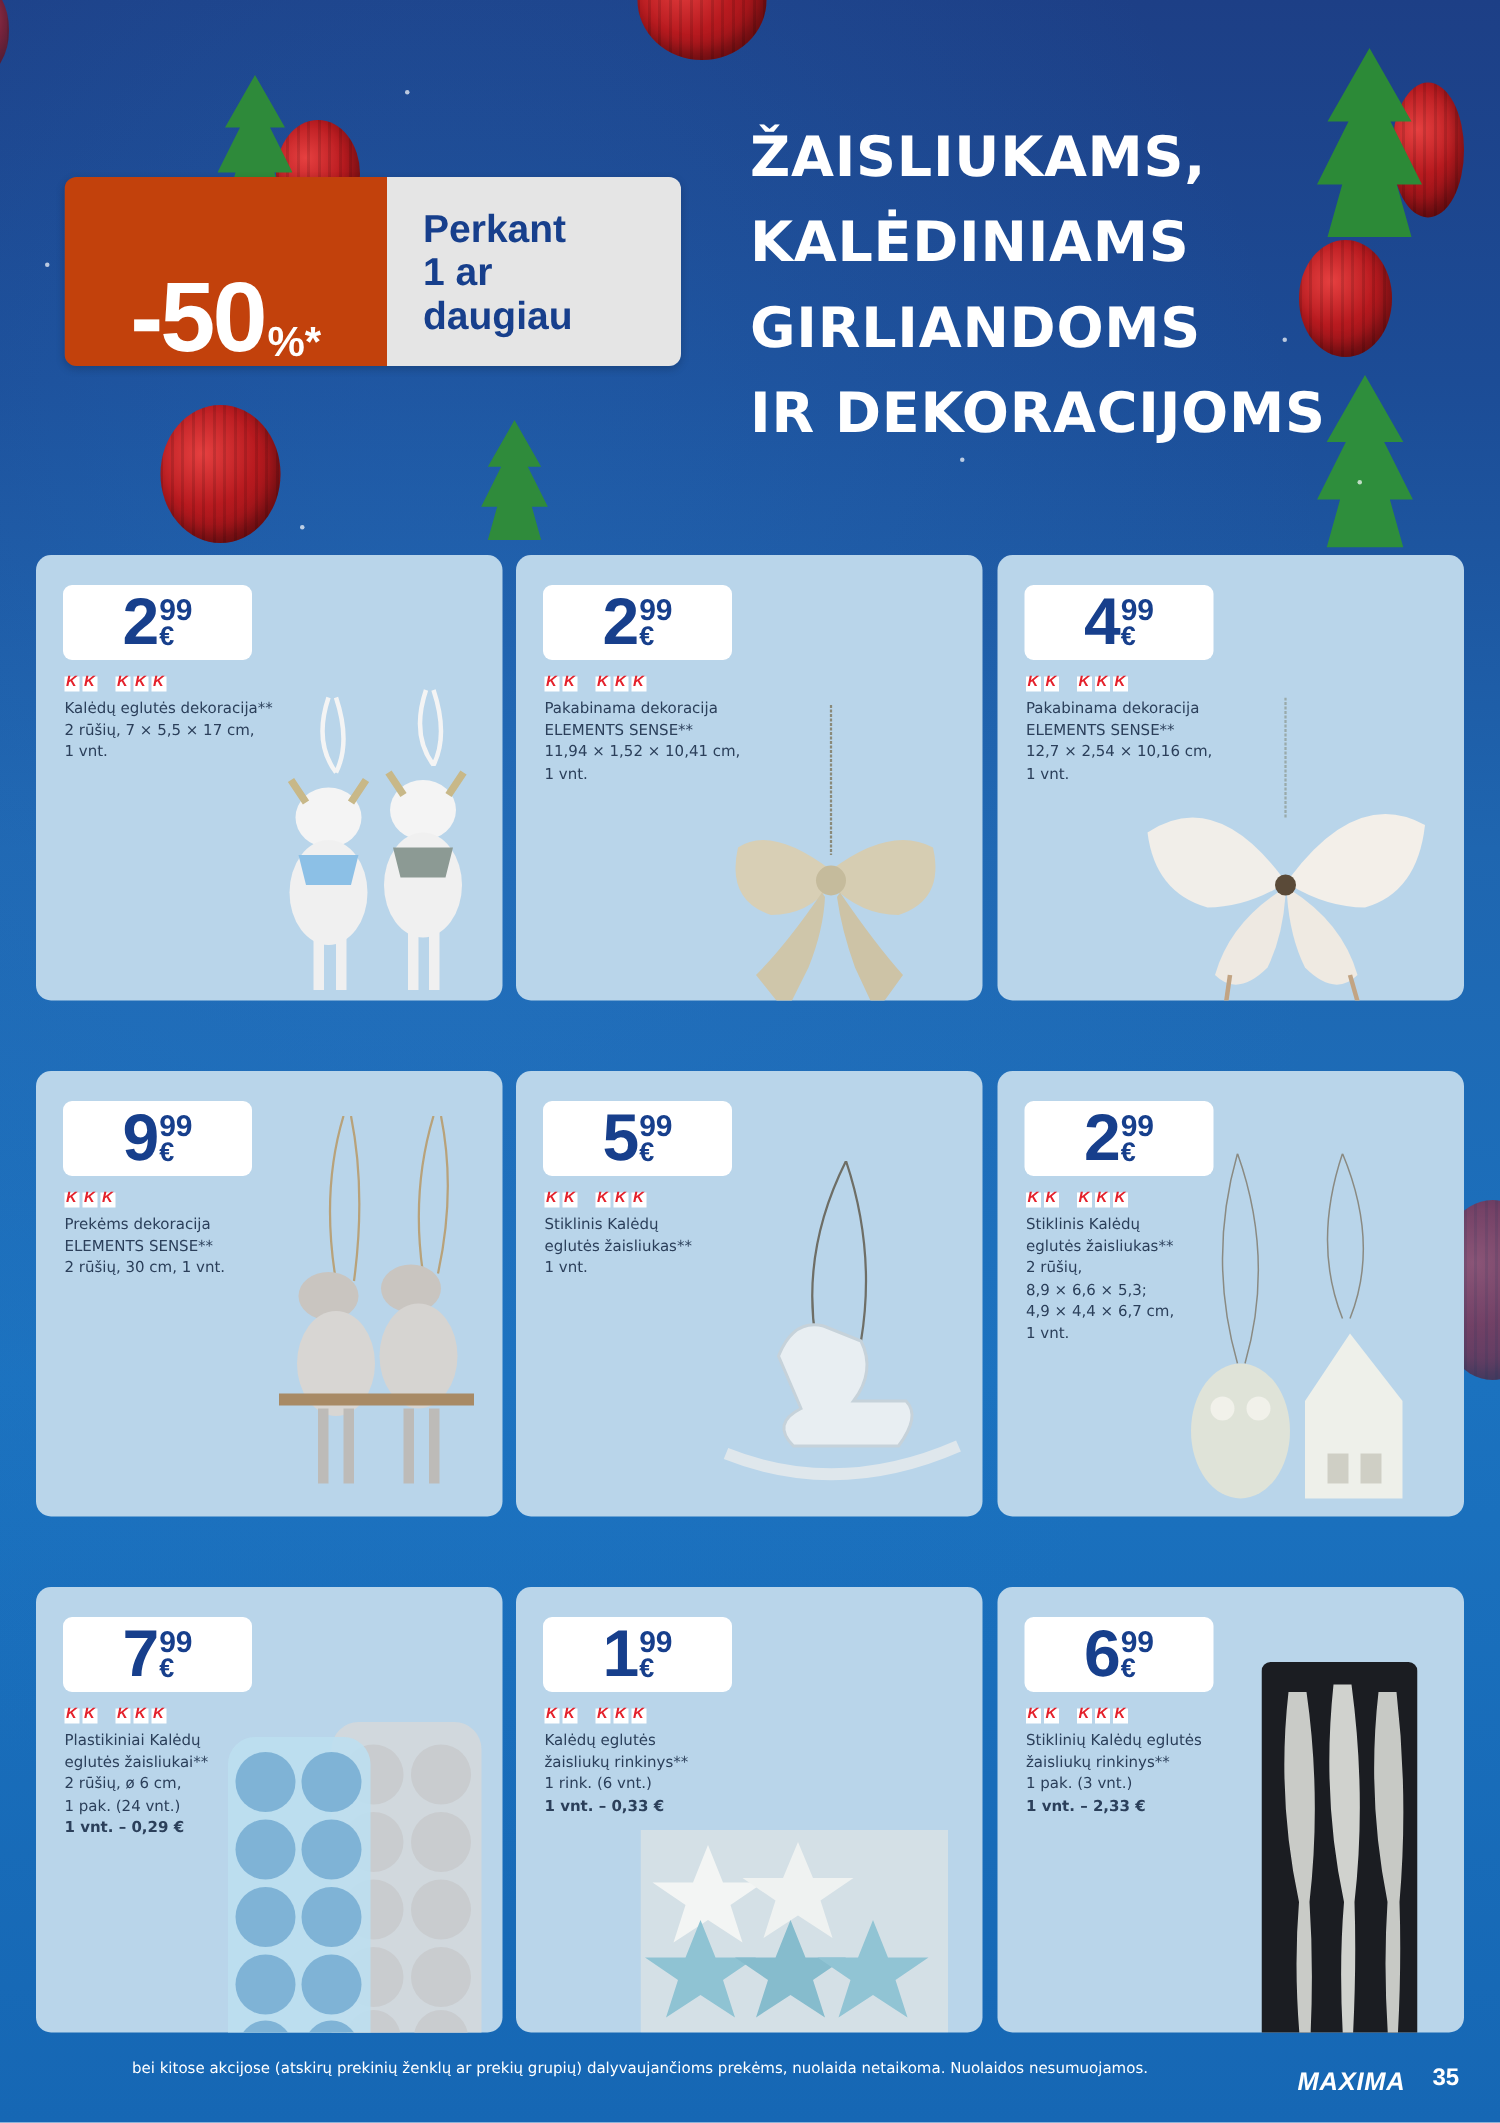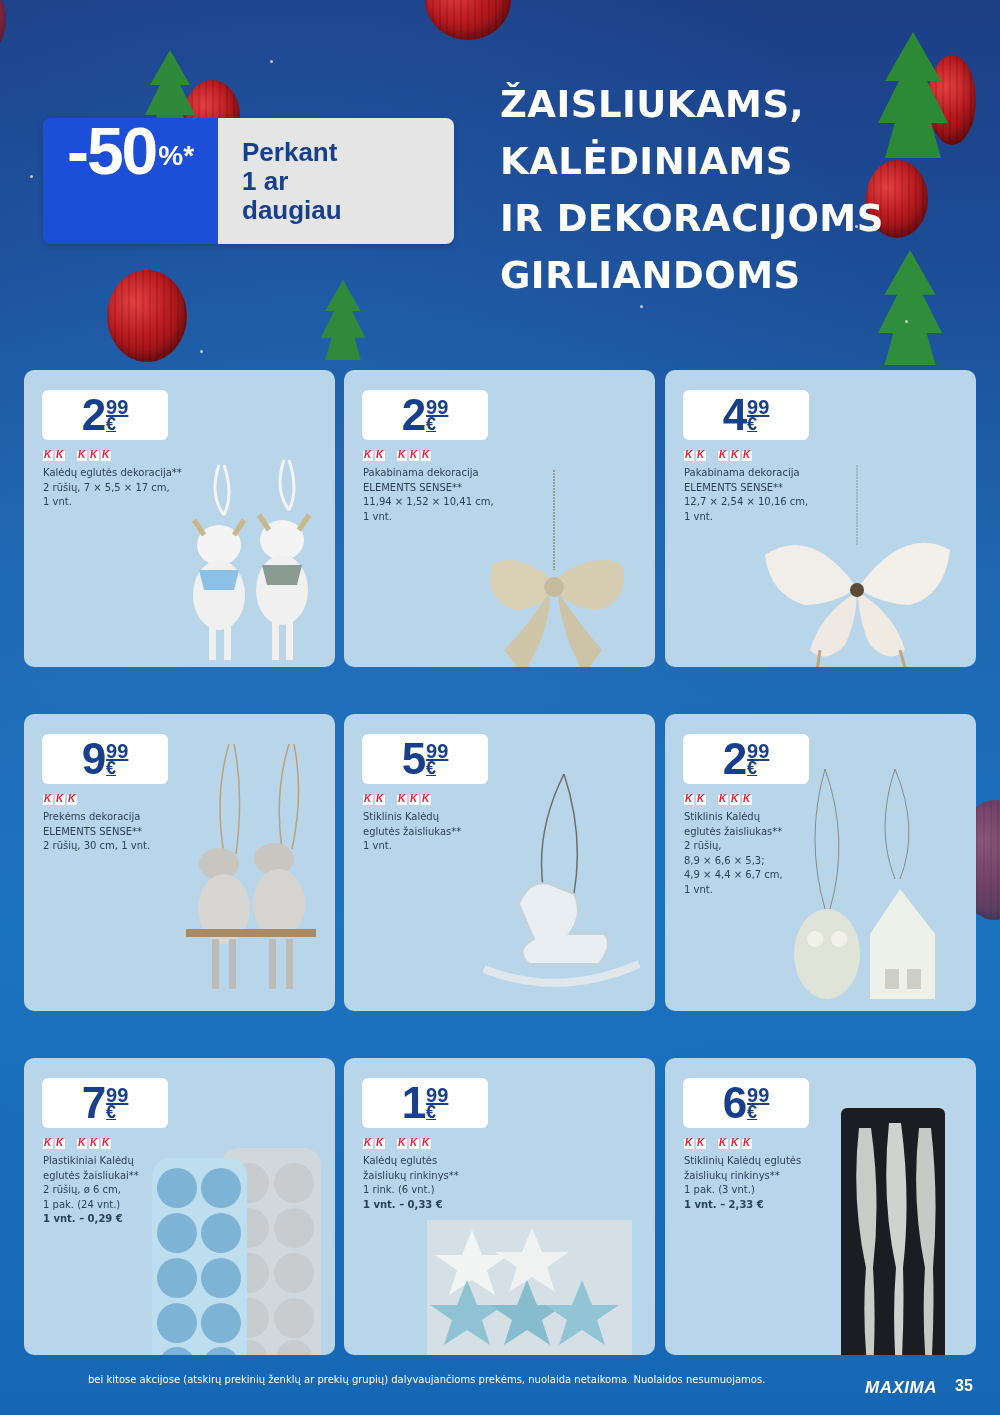--- a/index.html
+++ b/index.html
@@ -28,21 +28,21 @@
   .tree { position: absolute; }
   .snow { position: absolute; width: 3px; height: 3px; border-radius: 50%; background: rgba(255,255,255,0.7); }
 
   
   .promo {
     position: absolute; left: 43px; top: 118px; width: 411px; height: 126px;
     border-radius: 8px; overflow: hidden; display: flex;
     box-shadow: 0 2px 6px rgba(0,0,0,0.2);
   }
   .promo-left {
-    width: 175px; background: #1d4ed8; display: flex; align-items: flex-start; justify-content: center;
+    width: 215px; background: #c2410c; display: flex; align-items: flex-end; justify-content: center;
     color: #fff;
   }
   .promo-pct { font-size: 66px; font-weight: 700; letter-spacing: -2px; line-height: 1; }
   .promo-sign { font-size: 28px; font-weight: 700; margin-top: 22px; margin-left: 2px; }
   .promo-right {
     flex: 1; background: #e5e5e5; padding: 20px 0 0 24px;
     color: #173f8c; font-weight: 700; font-size: 26px; line-height: 29px;
   }
 
   .headline {
@@ -56,21 +56,21 @@
     position: absolute; width: 311px; height: 297px;
     background: #b9d5ea; border-radius: 10px; overflow: hidden;
   }
   .price-box {
     position: absolute; left: 18px; top: 20px; width: 126px; height: 50px;
     background: #fff; border-radius: 6px;
     display: flex; justify-content: center; align-items: center;
     color: #173f8c;
   }
   .price-int { font-size: 44px; font-weight: 700; line-height: 1; letter-spacing: -1px; }
-  .price-right { display: flex; flex-direction: column; margin-left: 1px; line-height: 1; text-decoration: underline; }
+  .price-right { display: flex; flex-direction: column; margin-left: 1px; line-height: 1; }
   .price-cents { font-size: 20px; font-weight: 700; line-height: 18px; }
   .price-cur { font-size: 18px; font-weight: 700; line-height: 16px; }
   .marks { position: absolute; left: 19px; top: 81px; display: flex; gap: 2px; }
   .mark {
     width: 10px; height: 10px; background: #fff; position: relative;
     display: inline-block;
   }
   .mark::before {
     content: "K"; position: absolute; left: 1px; top: -2px;
     color: #e4212b; font-weight: 700; font-size: 10px; font-style: italic;
@@ -140,22 +140,22 @@
   <div class="promo-right">
     <div>Perkant</div>
     <div>1 ar</div>
     <div>daugiau</div>
   </div>
 </div>
 
 <div class="headline">
   <div>ŽAISLIUKAMS,</div>
   <div>KALĖDINIAMS</div>
+  <div>GIRLIANDOMS</div>
   <div>IR DEKORACIJOMS</div>
-  <div>GIRLIANDOMS</div>
 </div>
 
 <div class="card" style="left:24px;top:370px;">
   <div class="price-box">
     <span class="price-int">2</span>
     <span class="price-right">
         <span class="price-cents">99</span>
         <span class="price-cur">€</span>
       </span>
   </div>

